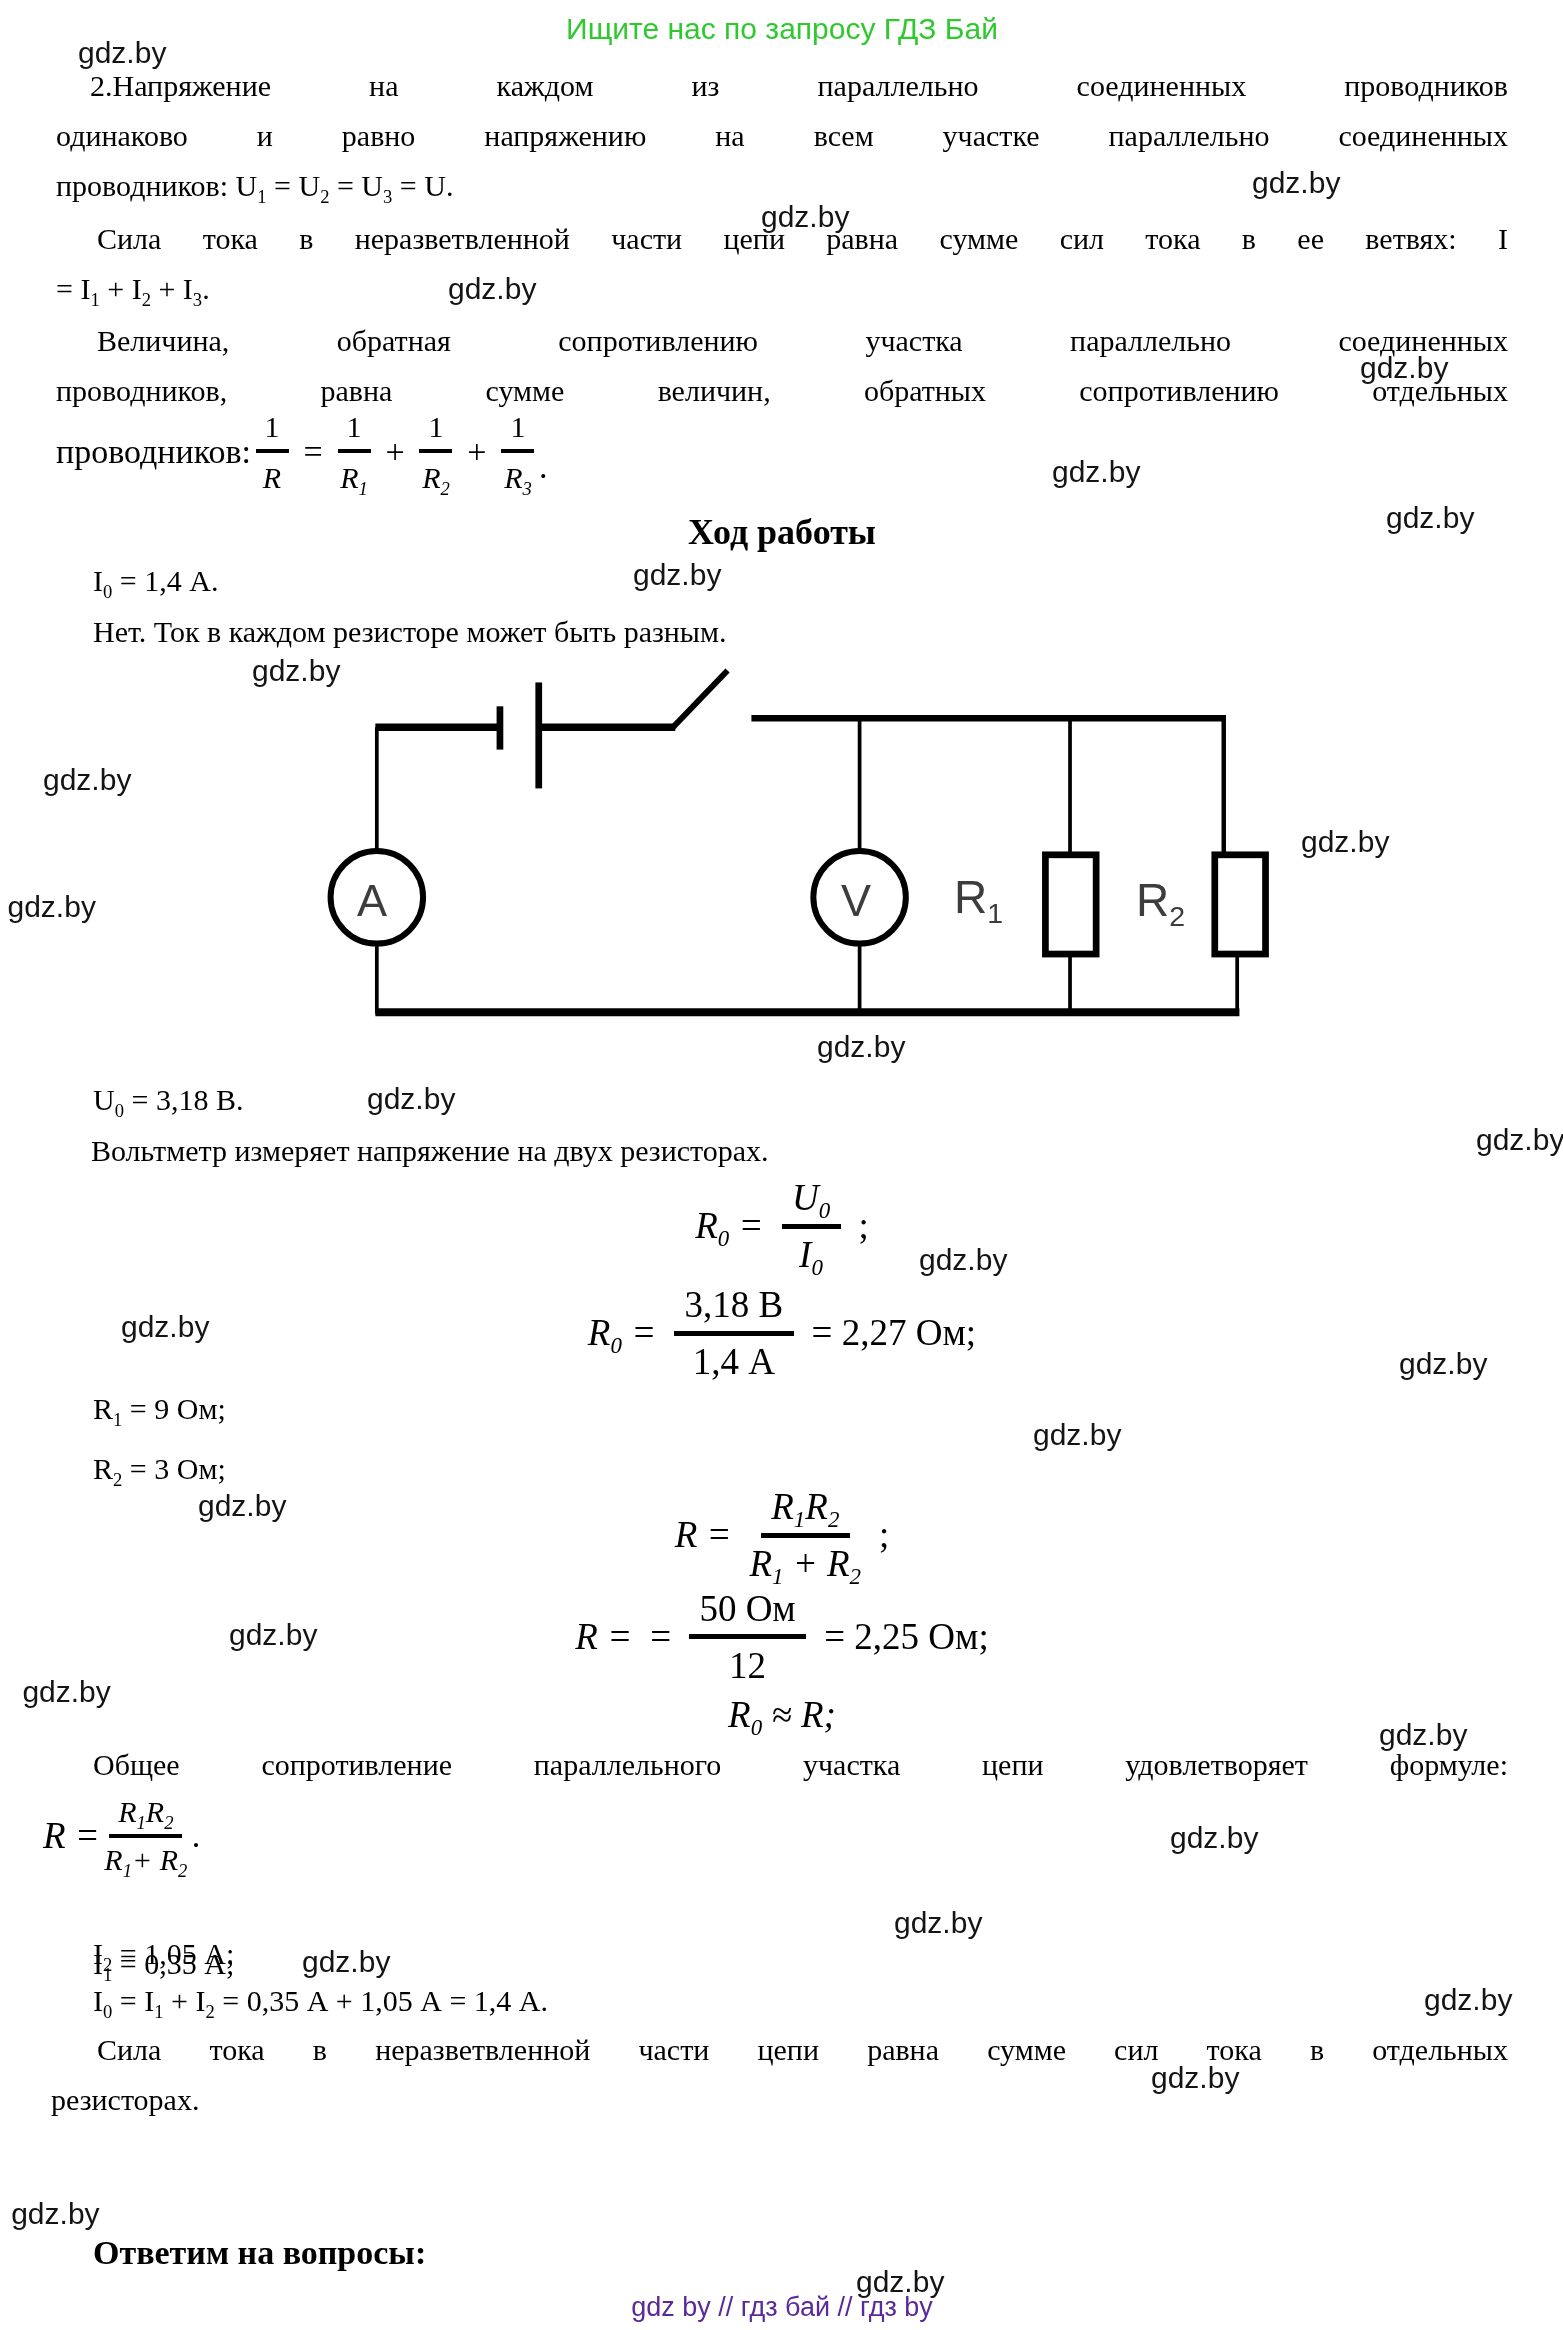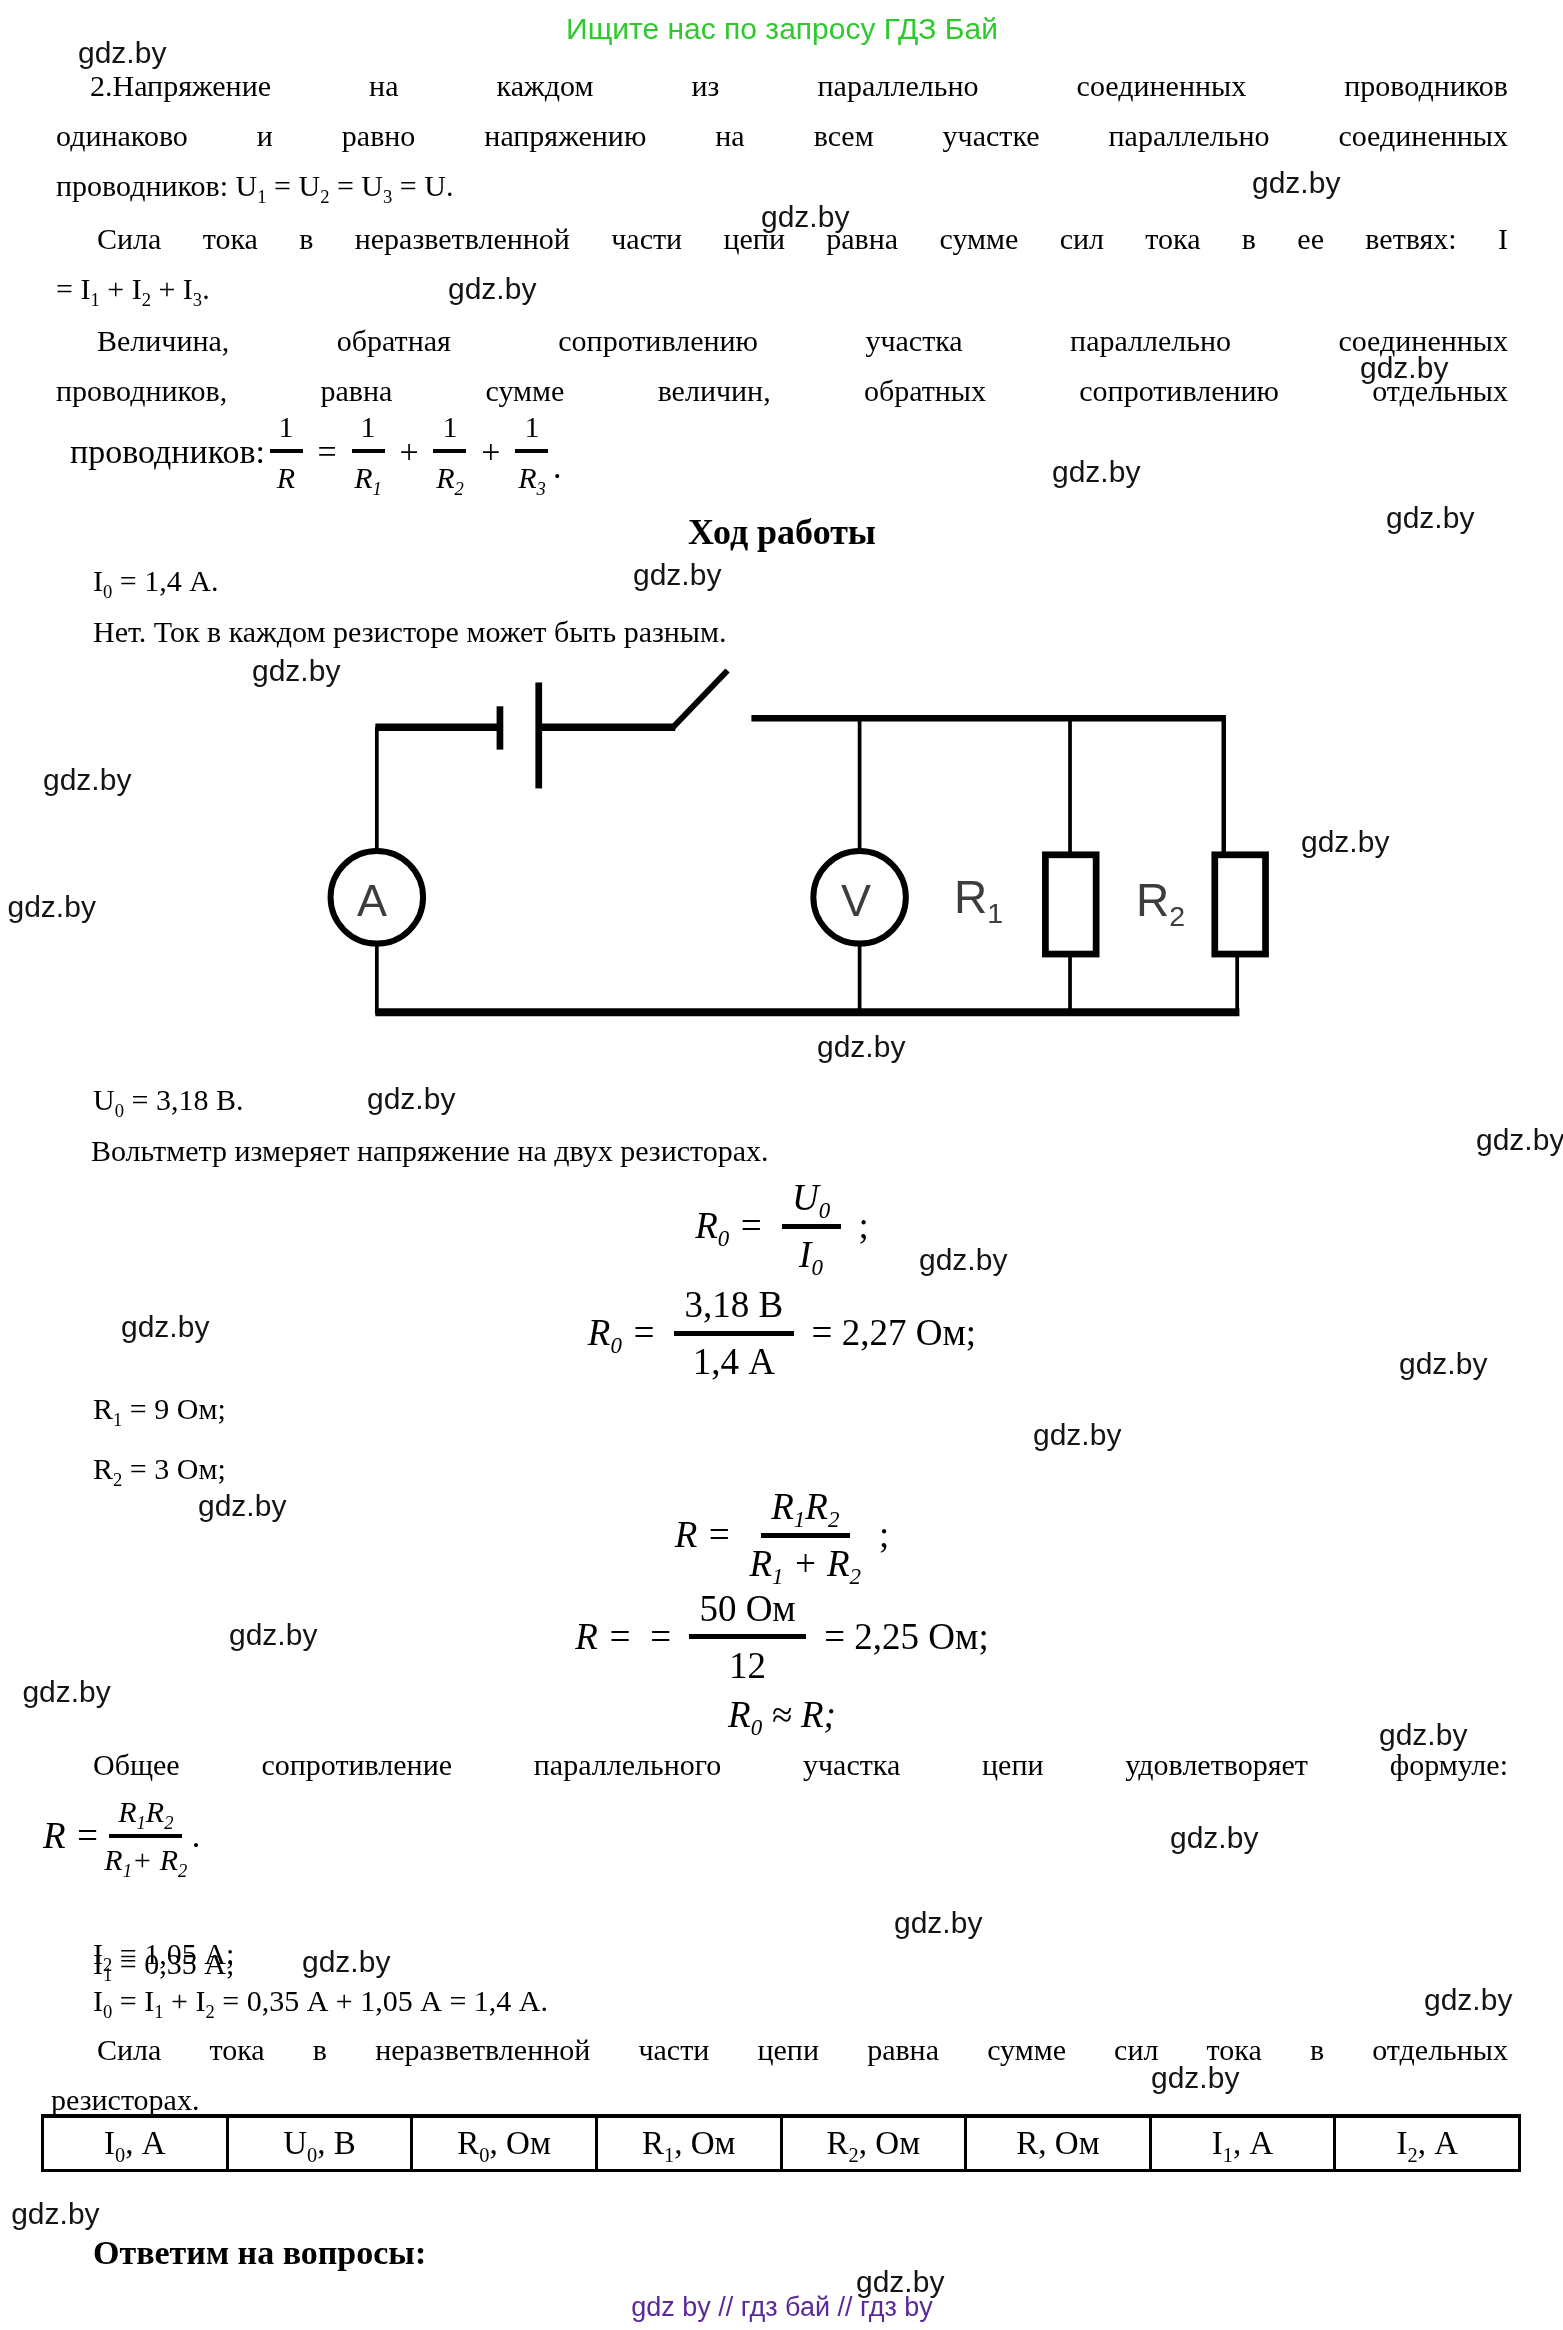--- a/index.html
+++ b/index.html
@@ -118,21 +118,21 @@
 <div class="line just ind45" style="top:66px">2.Напряжение на каждом из параллельно соединенных проводников</div>
 <div class="line just" style="top:116px">одинаково и равно напряжению на всем участке параллельно соединенных</div>
 <div class="line" style="top:166px;left:56px">проводников: U<sub>1</sub> = U<sub>2</sub> = U<sub>3</sub> = U.</div>
 
 <div class="line just ind55" style="top:219px">Сила тока в неразветвленной части цепи равна сумме сил тока в ее ветвях: I</div>
 <div class="line" style="top:269px;left:56px">= I<sub>1</sub> + I<sub>2</sub> + I<sub>3</sub>.</div>
 
 <div class="line just ind55" style="top:321px">Величина, обратная сопротивлению участка параллельно соединенных</div>
 <div class="line just" style="top:371px">проводников, равна сумме величин, обратных сопротивлению отдельных</div>
 
-<div class="line frac-row" style="top:407px;left:70px">
+<div class="line frac-row" style="top:407px;left:56px">
   <span>проводников:</span>
   <span class="frac">
       <span class="fn up">1</span>
       <span class="fd it">R</span>
     </span>
   <span class="op">=</span>
   <span class="frac">
       <span class="fn up">1</span>
       <span class="fd it">R<sub>1</sub></span>
     </span>
@@ -240,29 +240,19 @@
 
 <div class="line" style="top:1944px;left:93px">I<sub>1</sub> = 0,35 А;</div>
 <div class="line" style="top:1934px;left:93px">I<sub>2</sub> = 1,05 А;</div>
 <div class="line" style="top:1981px;left:93px">I<sub>0</sub> = I<sub>1</sub> + I<sub>2</sub> = 0,35 А + 1,05 А = 1,4 А.</div>
 
 <div class="line just ind55" style="top:2030px">Сила тока в неразветвленной части цепи равна сумме сил тока в отдельных</div>
 <div class="line" style="top:2080px;left:51px">резисторах.</div>
 
 <table class="data-table">
   <tbody id="table-body">
-      <tr class="hdr">
-        <th>I<sub>0</sub>, А</th>
-        <th>U<sub>0</sub>, В</th>
-        <th>R<sub>0</sub>, Ом</th>
-        <th>R<sub>1</sub>, Ом</th>
-        <th>R<sub>2</sub>, Ом</th>
-        <th>R, Ом</th>
-        <th>I<sub>1</sub>, А</th>
-        <th>I<sub>2</sub>, А</th>
-      </tr>
     </tbody>
 </table>
 
 <div class="line bold-line" style="top:2231px;left:93px">Ответим на вопросы:</div>
 
 <div class="purple-footer" id="purple-footer" style="color: rgb(91, 42, 154);">gdz by  //  гдз бай  //  гдз by</div>
 
 
 </body></html>

